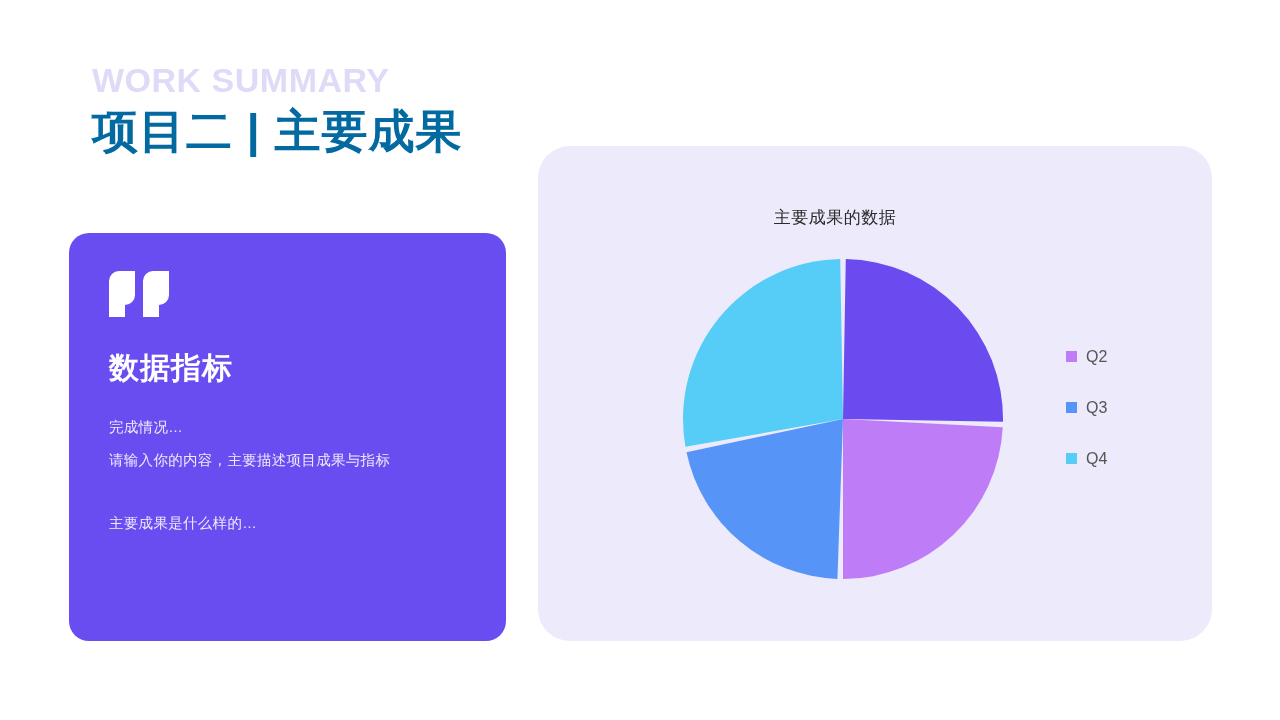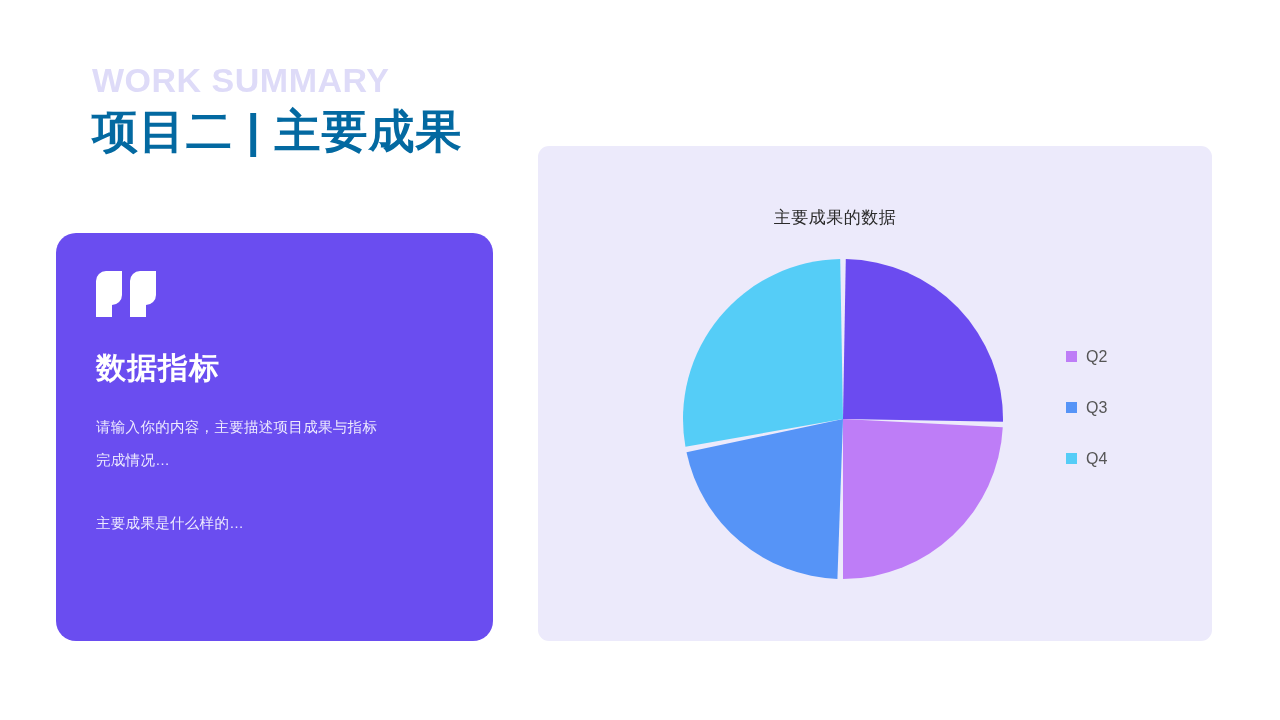--- a/index.html
+++ b/index.html
@@ -42,21 +42,21 @@
     color: #0369a1;
     line-height: 62px;
     letter-spacing: 1px;
     white-space: nowrap;
     margin-top: -2px;
   }
 
   
   .quote-card {
     position: absolute;
-    left: 56px;
+    left: 69px;
     top: 233px;
     width: 437px;
     height: 408px;
     background: #6A4DF0;
     border-radius: 20px;
     padding: 38px 40px 0 40px;
   }
 
   .quote-mark {
     width: 62px;
@@ -84,21 +84,21 @@
   .card-body .spacer { height: 30px; }
 
   
   .chart-panel {
     position: absolute;
     left: 538px;
     top: 146px;
     width: 674px;
     height: 495px;
     background: #ECEAFB;
-    border-radius: 11px;
+    border-radius: 32px;
   }
 
   .chart-title {
     position: absolute;
     left: 0;
     top: 60px;
     width: 100%;
     text-align: center;
     padding-right: 80px;
     font-size: 17px;
@@ -155,22 +155,22 @@
 
   <div class="quote-card">
     <svg class="quote-mark" viewBox="0 0 62 46">
       <path d="M0 46 L0 10 A10 10 0 0 1 10 0 L26 0 L26 24 A10 10 0 0 1 16 34 L16 46 Z" fill="#ffffff"></path>
       <path d="M34 46 L34 10 A10 10 0 0 1 44 0 L60 0 L60 24 A10 10 0 0 1 50 34 L50 46 Z" fill="#ffffff"></path>
     </svg>
 
     <div class="card-heading">数据指标</div>
 
     <div class="card-body">
+      <div>完成情况…</div>
       <div>请输入你的内容，主要描述项目成果与指标</div>
-      <div>完成情况…</div>
       <div class="spacer"></div>
       <div>主要成果是什么样的…</div>
     </div>
   </div>
 
   <div class="chart-panel">
 
     <div class="chart-title">主要成果的数据</div>
 
     <div class="pie-wrap">

